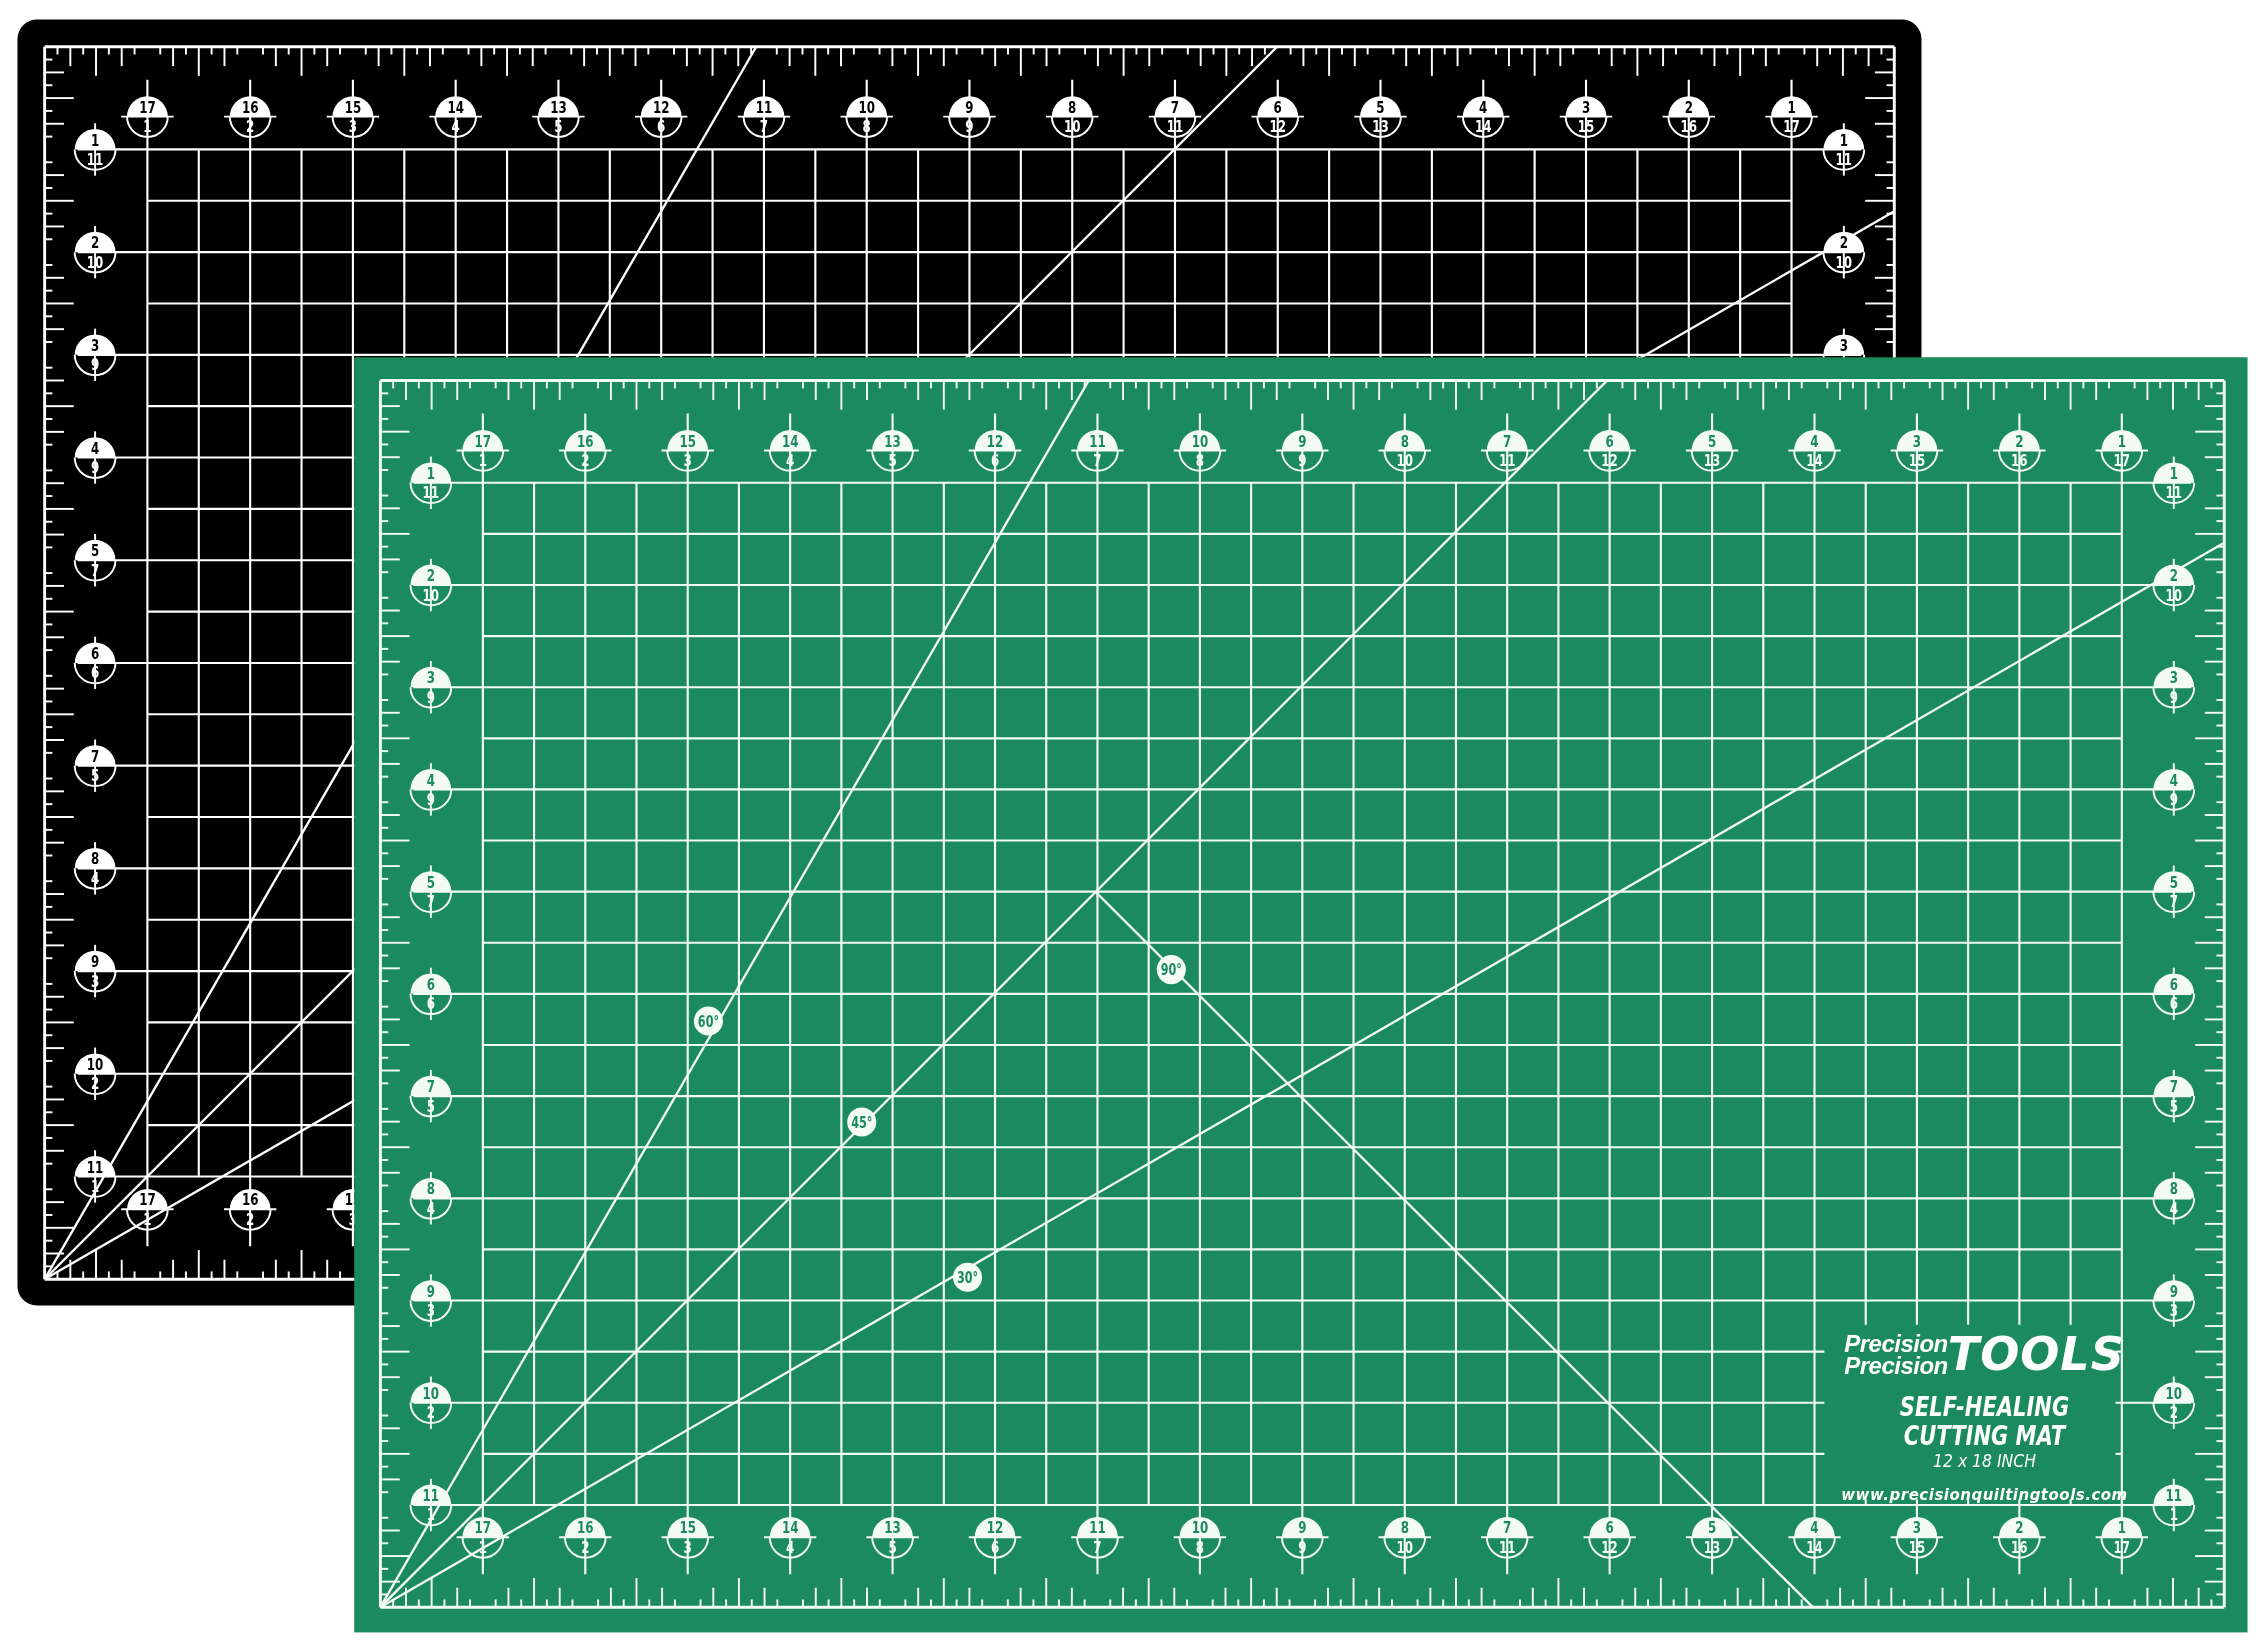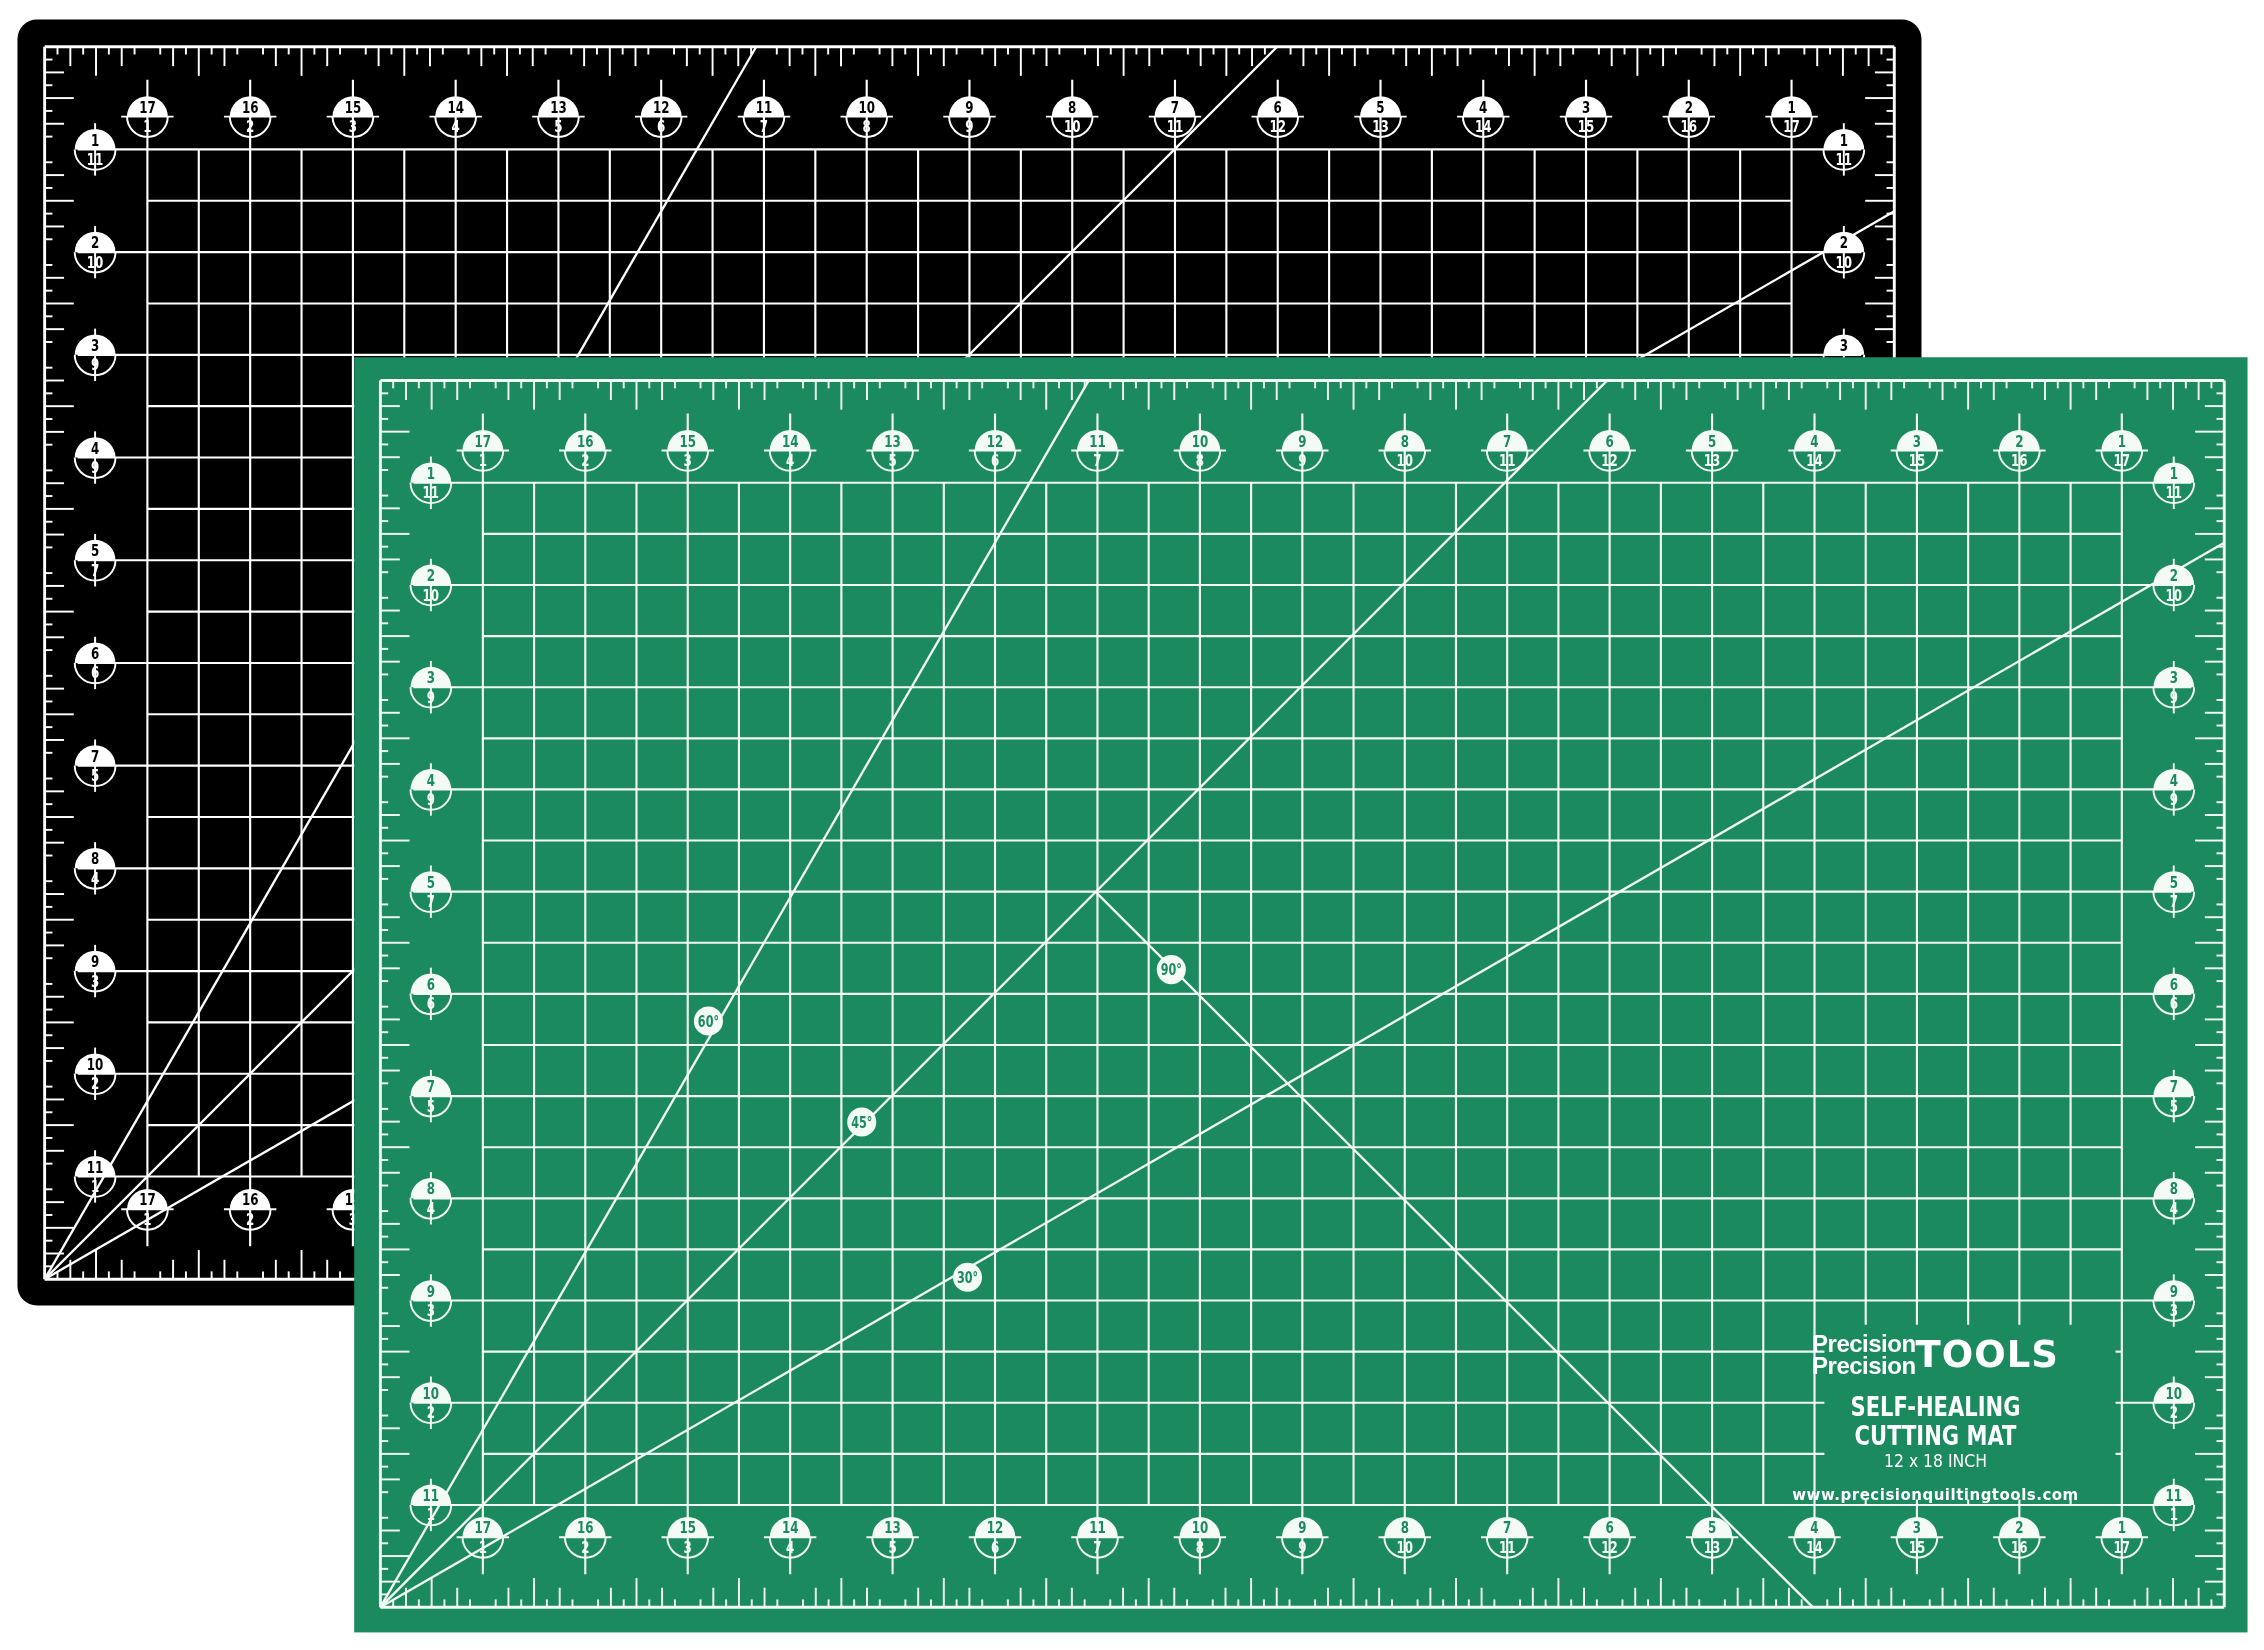--- a/index.html
+++ b/index.html
@@ -4,21 +4,21 @@
 <style>
   html, body { margin: 0; padding: 0; background: #ffffff; }
   body { width: 2265px; height: 1651px; position: relative; overflow: hidden;
          font-family: "DejaVu Sans Condensed", "DejaVu Sans", sans-serif; }
   .scene { position: absolute; left: 0; top: 0; width: 1924px; height: 1651px; }
   .mat { position: absolute; }
   .mat svg { position: absolute; left: 0; top: 0; overflow: visible; }
   .logo-panel { position: absolute; color: #ffffff; text-align: center; }
   .logo-row { display: flex; align-items: center; justify-content: center; }
   .logo-small { font-family: "Liberation Sans", sans-serif; font-weight: 700; font-size: 24px; line-height: 22px; text-align: left; letter-spacing: -0.5px; }
-  .logo-big { font-family: "DejaVu Sans", sans-serif; font-weight: 700; font-size: 37px; letter-spacing: 1px; margin-left: 0; line-height: 47px; }
+  .logo-big { font-family: "DejaVu Sans", sans-serif; font-weight: 700; font-size: 46px; letter-spacing: 1px; margin-left: 0; line-height: 47px; }
   .title { font-family: "DejaVu Sans", sans-serif; font-weight: 700; font-size: 27px; line-height: 29px; letter-spacing: 0px; transform: scaleX(0.78); transform-origin: center; }
   .subtitle { font-family: "DejaVu Sans", sans-serif; font-size: 18.4px; line-height: 21.3px; transform: scaleX(0.85); }
   .url { font-family: "DejaVu Sans", sans-serif; font-weight: 700; font-size: 15px; letter-spacing: 0.5px; margin-top: 15.5px; }
 </style>
 </head>
 <body>
 
 <div class="scene">
   <div class="mat" id="black-mat" style="left: 0px; top: 0px;">
       <svg width="2265" height="1651" viewBox="0 0 2334 1701">
@@ -1807,21 +1807,21 @@
           <circle cx="997" cy="1316" r="15" fill="#f4fbf6"></circle>
           <text x="997" y="1322" text-anchor="middle" fill="#1b8a5e" font-size="16" font-weight="bold" font-family="DejaVu Sans Condensed, DejaVu Sans, sans-serif" transform="translate(997 0) scale(0.8 1) translate(-997 0)">30°</text>
         </g>
         <g>
           <circle cx="1207" cy="999" r="15" fill="#f4fbf6"></circle>
           <text x="1207" y="1005" text-anchor="middle" fill="#1b8a5e" font-size="16" font-weight="bold" font-family="DejaVu Sans Condensed, DejaVu Sans, sans-serif" transform="translate(1207 0) scale(0.8 1) translate(-1207 0)">90°</text>
         </g>
       </svg>
     </div>
 
-  <div class="logo-panel" style="left:1790px; top:1331px; width:291px;">
+  <div class="logo-panel" style="left:1839px; top:1331px; width:291px;font-style:italic;">
     <div class="logo-row">
       <div class="logo-small">
         <div>Precision</div>
         <div>Precision</div>
       </div>
       <div class="logo-big">TOOLS</div>
     </div>
     <div class="title" style="margin-top:13.6px;">SELF-HEALING</div>
     <div class="title">CUTTING MAT</div>
     <div class="subtitle">12 x 18 INCH</div>

